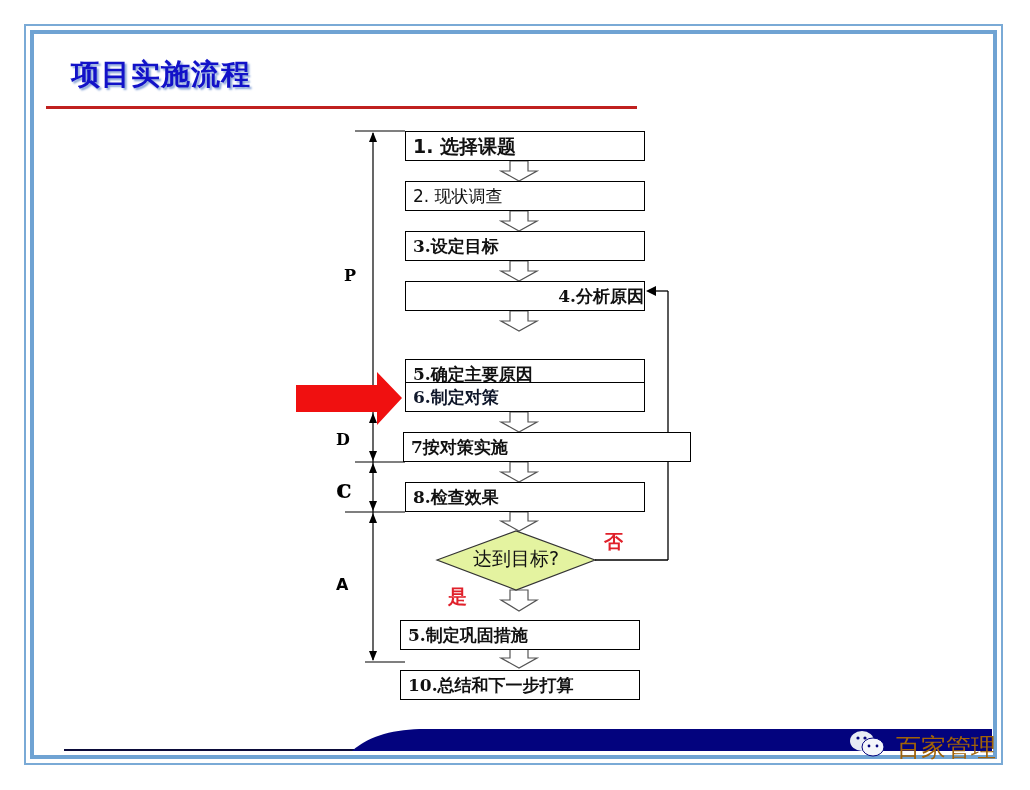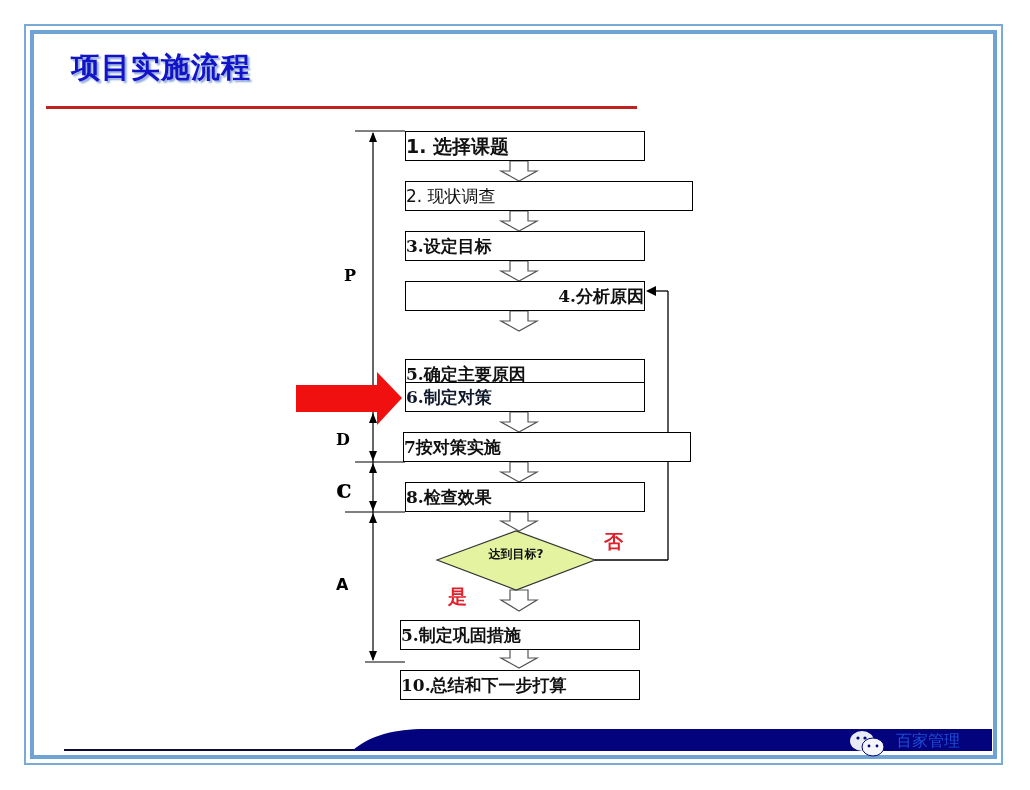--- a/index.html
+++ b/index.html
@@ -2,38 +2,38 @@
 <html><head>
 <meta charset="utf-8">
 <style>
   html, body { margin: 0; padding: 0; background: #ffffff; }
   body { width: 1030px; height: 790px; position: relative; overflow: hidden;
          font-family: "DejaVu Serif", "Liberation Serif", serif; }
   .frame-outer { position: absolute; left: 24px; top: 24px; width: 979px; height: 741px;
                  border: 2px solid #7aaad6; box-sizing: border-box; }
   .frame-inner { position: absolute; left: 30px; top: 30px; width: 967px; height: 729px;
                  border: 4px solid #6fa3d3; box-sizing: border-box; }
-  .title { position: absolute; left: 71px; top: 48px; font-family: "DejaVu Sans", "Liberation Sans", sans-serif;
+  .title { position: absolute; left: 71px; top: 55px; font-family: "DejaVu Sans", "Liberation Sans", sans-serif;
            font-weight: bold; font-size: 29px; color: #1212c8; letter-spacing: 1px;
            text-shadow: 2px 2px 2px #8aa6d8; }
   .title-rule { position: absolute; left: 46px; top: 106px; width: 591px; height: 3px; background: #c0201f; }
   .step { position: absolute; height: 30px; border: 1.5px solid #000; box-sizing: border-box; background: #fff;
-          font-size: 17px; line-height: 28px; padding-left: 0; color: #111; font-weight: bold;
+          font-size: 17px; line-height: 28px; padding-left: 7px; color: #111; font-weight: bold;
           white-space: nowrap; }
   .step.first { font-family: "DejaVu Sans", "Liberation Sans", sans-serif; font-size: 19px; }
   .step.sans { font-family: "DejaVu Sans", "Liberation Sans", sans-serif; font-weight: normal; }
   .step.highlight { color: #0f172a; }
   .phase { position: absolute; font-weight: bold; color: #000; }
   .label-red { position: absolute; font-family: "DejaVu Sans", "Liberation Sans", sans-serif;
                font-weight: bold; font-size: 19px; color: #e0202a; }
   .decision-text { position: absolute; left: 437px; top: 546px; width: 158px; text-align: center;
-                   font-family: "DejaVu Sans", "Liberation Sans", sans-serif; font-weight: bold; font-size: 12px; color: #111; }
+                   font-family: "DejaVu Sans", "Liberation Sans", sans-serif; font-weight: normal; font-size: 19px; color: #111; }
   svg.overlay { position: absolute; left: 0; top: 0; }
   .brand { position: absolute; left: 896px; top: 731px; font-family: "DejaVu Sans", "Liberation Sans", sans-serif;
-           font-size: 16px; color: #1d4ed8; letter-spacing: 0px; }
+           font-size: 25px; color: #a16207; letter-spacing: 0px; }
   .brand-icon { position: absolute; left: 848px; top: 729px; width: 42px; height: 30px; }
 </style>
 </head>
 <body>
 
 <div class="frame-outer"></div>
 <div class="frame-inner"></div>
 
 <div class="title">项目实施流程</div>
 <div class="title-rule"></div>
@@ -84,21 +84,21 @@
     <path d="M373,661 L369,651 L377,651 Z"></path>
   </g>
 
   <path d="M296,385 L377,385 L377,372 L402,398 L377,425 L377,412 L296,412 Z" fill="#f01010"></path>
 
   <line x1="64" y1="750" x2="354" y2="750" stroke="#0b0b3a" stroke-width="2"></line>
   <path d="M352,751 C370,735 395,729 425,729 L992,729 L992,751 Z" fill="#03037e"></path>
 </svg>
 
 <div class="step first" style="left:405px;top:131px;width:240px;"><span>1. 选择课题</span></div>
-<div class="step sans" style="left:405px;top:181px;width:288px;"><span>2. 现状调查</span></div>
+<div class="step sans" style="left:405px;top:181px;width:240px;"><span>2. 现状调查</span></div>
 <div class="step" style="left:405px;top:231px;width:240px;"><span>3.设定目标</span></div>
 <div class="step" style="left:405px;top:281px;width:240px;text-align:right;"><span>4.分析原因</span></div>
 <div class="step" style="left:405px;top:331px;width:240px;margin-top:28px;"><span>5.确定主要原因</span></div>
 <div class="step highlight" style="left:405px;top:382px;width:240px;"><span>6.制定对策</span></div>
 <div class="step" style="left:403px;top:432px;width:288px;"><span>7按对策实施</span></div>
 <div class="step" style="left:405px;top:482px;width:240px;"><span>8.检查效果</span></div>
 <div class="step" style="left:400px;top:620px;width:240px;"><span>5.制定巩固措施</span></div>
 <div class="step" style="left:400px;top:670px;width:240px;"><span>10.总结和下一步打算</span></div>
 
 <div class="decision-text">达到目标?</div>

